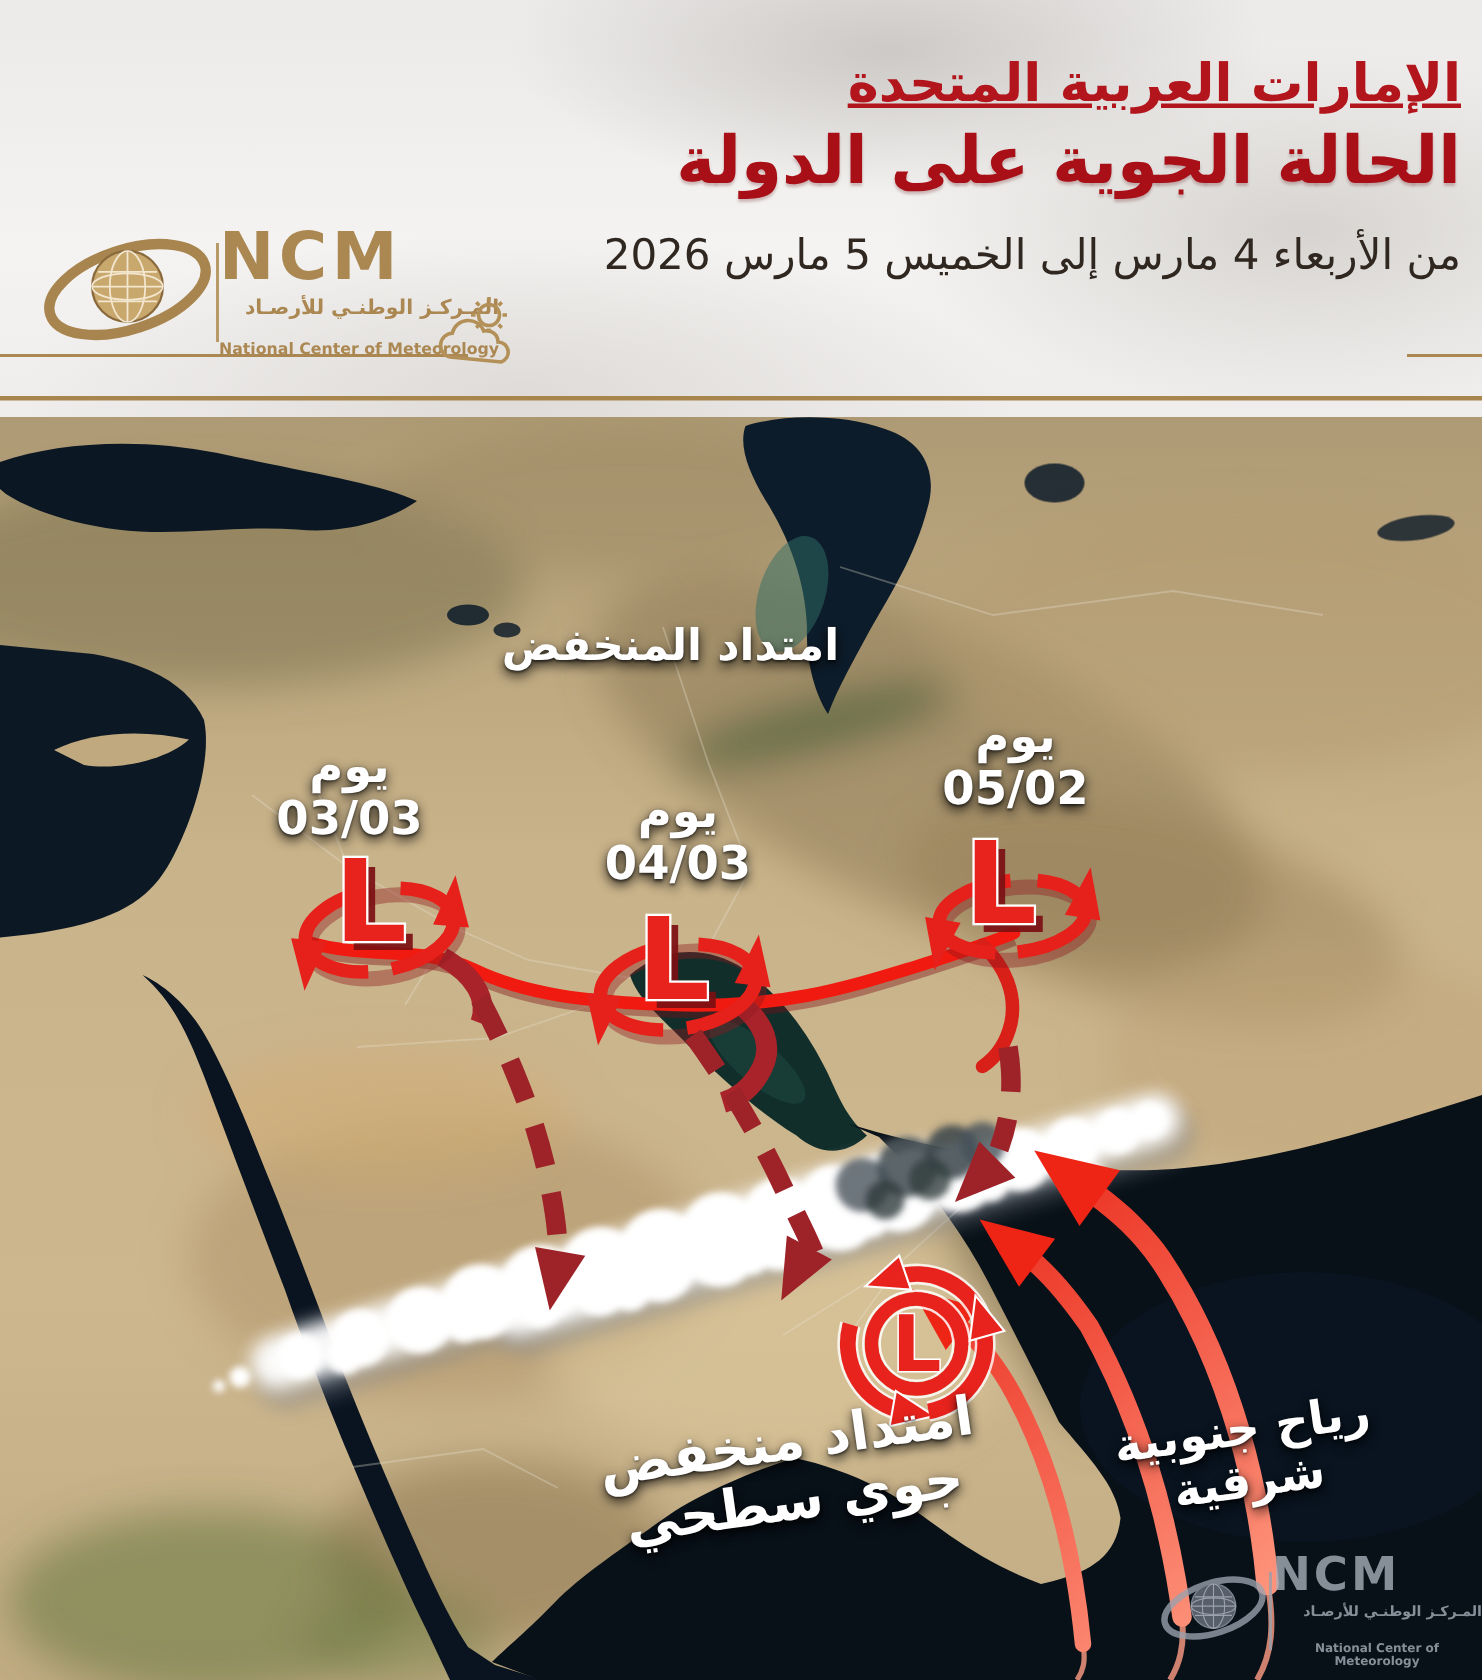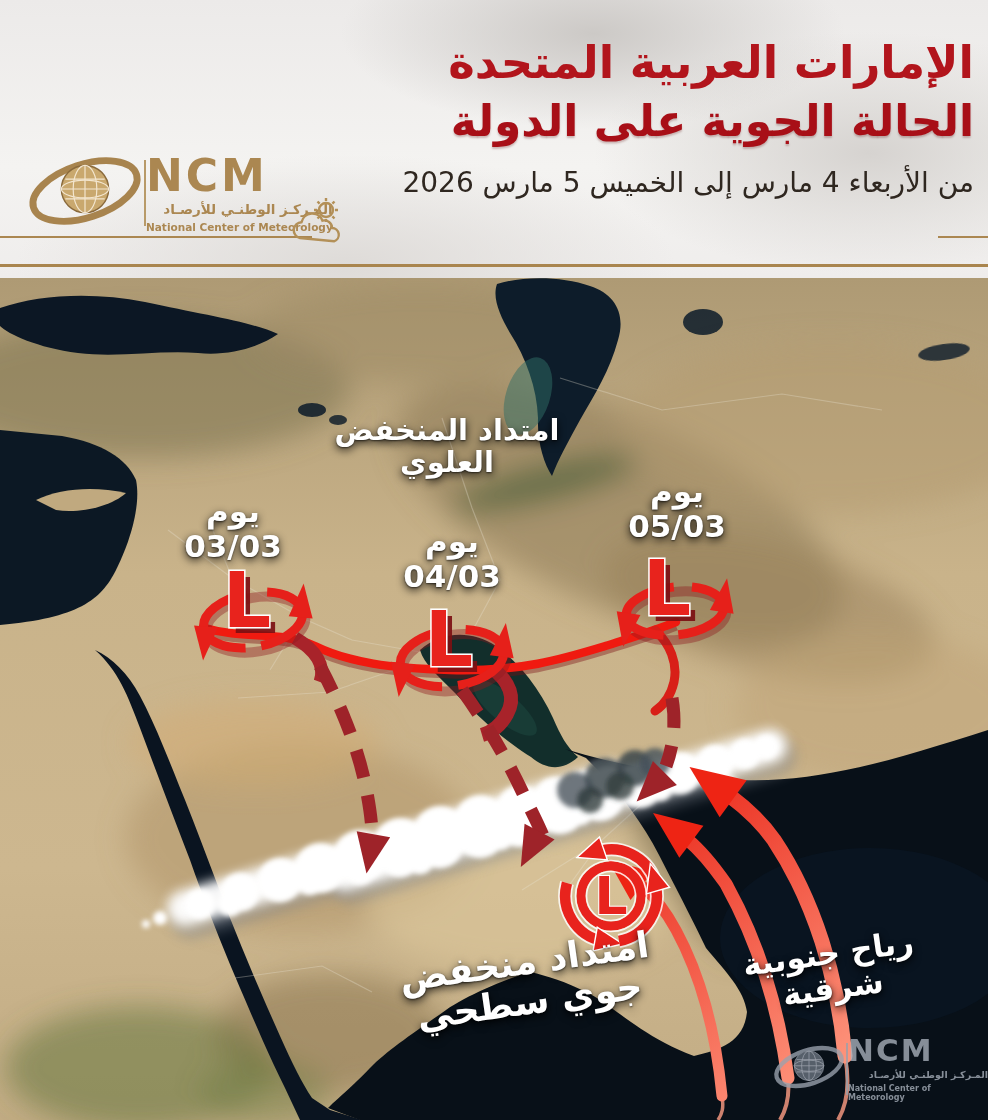--- a/index.html
+++ b/index.html
@@ -13,23 +13,23 @@
       radial-gradient(ellipse 500px 220px at 88% 55%, #d6d3d0 0%, rgba(214,211,208,0) 55%),
       radial-gradient(ellipse 600px 200px at 35% 95%, #dedbd8 0%, rgba(222,219,216,0) 55%),
       linear-gradient(180deg,#eceae9 0%,#f4f3f1 60%,#efedec 100%);}
   .gold-underline{position:absolute;height:2px;background:#ab8751;}
   .header-border{position:absolute;left:0;top:264px;width:988px;height:3px;background:#a9854e;}
   .logo{position:absolute;display:flex;align-items:center;}
   .logo-head{left:26px;top:150px;color:#ab8751;}
   .logo-divider{width:2px;height:66px;background:#b89a68;}
   .logo-abbr{font-size:44px;font-weight:bold;letter-spacing:3px;line-height:1;}
   .logo-ar{font-size:13.5px;font-weight:bold;margin-top:3px;}
-  .logo-en{font-size:10.5px;font-weight:bold;margin-top:4px;}
+  .logo-en{font-size:10.5px;font-weight:bold;margin-top:14px;text-align:center;}
   .titles{position:absolute;top:36px;right:14px;text-align:right;direction:rtl;}
-  .title-country{font-size:45px;font-weight:bold;color:#b2151c;margin-left:6px;}
+  .title-country{font-size:35px;font-weight:bold;color:#b2151c;margin-left:6px;text-decoration:underline;}
   .title-main{font-size:44px;font-weight:bold;color:#a80f17;margin-top:6px;
               text-shadow:0 2px 2px rgba(90,10,10,.25);}
   .title-date{font-size:28px;font-weight:normal;color:#2f2720;margin-top:20px;margin-left:30px;}
 
   
   .map{position:absolute;top:278px;left:0;width:988px;height:842px;background:#b9a47e;}
   .map svg.base{position:absolute;top:0;left:0;}
   .map-label{position:absolute;color:#fff;font-weight:bold;text-align:center;line-height:1.12;
     text-shadow:0 3px 8px rgba(0,0,0,.85),0 1px 2px rgba(0,0,0,.6);}
   .lbl-upper{left:282px;top:136px;width:330px;font-size:29px;}
@@ -302,34 +302,33 @@
           <path d="M 8,45 A 46 46 0 0 0 44,-13" stroke="#ffffff" stroke-width="14" fill="none" opacity=".8"></path>
           <path d="M 8,45 A 46 46 0 0 0 44,-13" stroke="#e8231d" stroke-width="10.5" fill="none"></path>
           <path d="M 17,0 L -11,-12 L -11,12 Z" fill="#e8231d" stroke="#fff" stroke-width="1.4" transform="translate(44,-16) rotate(-106)"></path>
         </g>
         <text class="circl" x="0" y="18">L</text>
       </g>
     </svg>
 
     <div class="map-label lbl-upper">
       <div>امتداد المنخفض</div>
-      <div>العلوي</div>
     </div>
 
     <div class="map-label day-label day-1">
       <div>يوم</div>
       <div>03/03</div>
     </div>
     <div class="map-label day-label day-2">
       <div>يوم</div>
       <div>04/03</div>
     </div>
     <div class="map-label day-label day-3">
       <div>يوم</div>
-      <div>05/03</div>
+      <div>05/02</div>
     </div>
 
     <div class="map-label lbl-surface">
       <div>امتداد منخفض</div>
       <div>جوي سطحي</div>
     </div>
 
     <div class="map-label lbl-wind">
       <div>رياح جنوبية</div>
       <div>شرقية</div>

